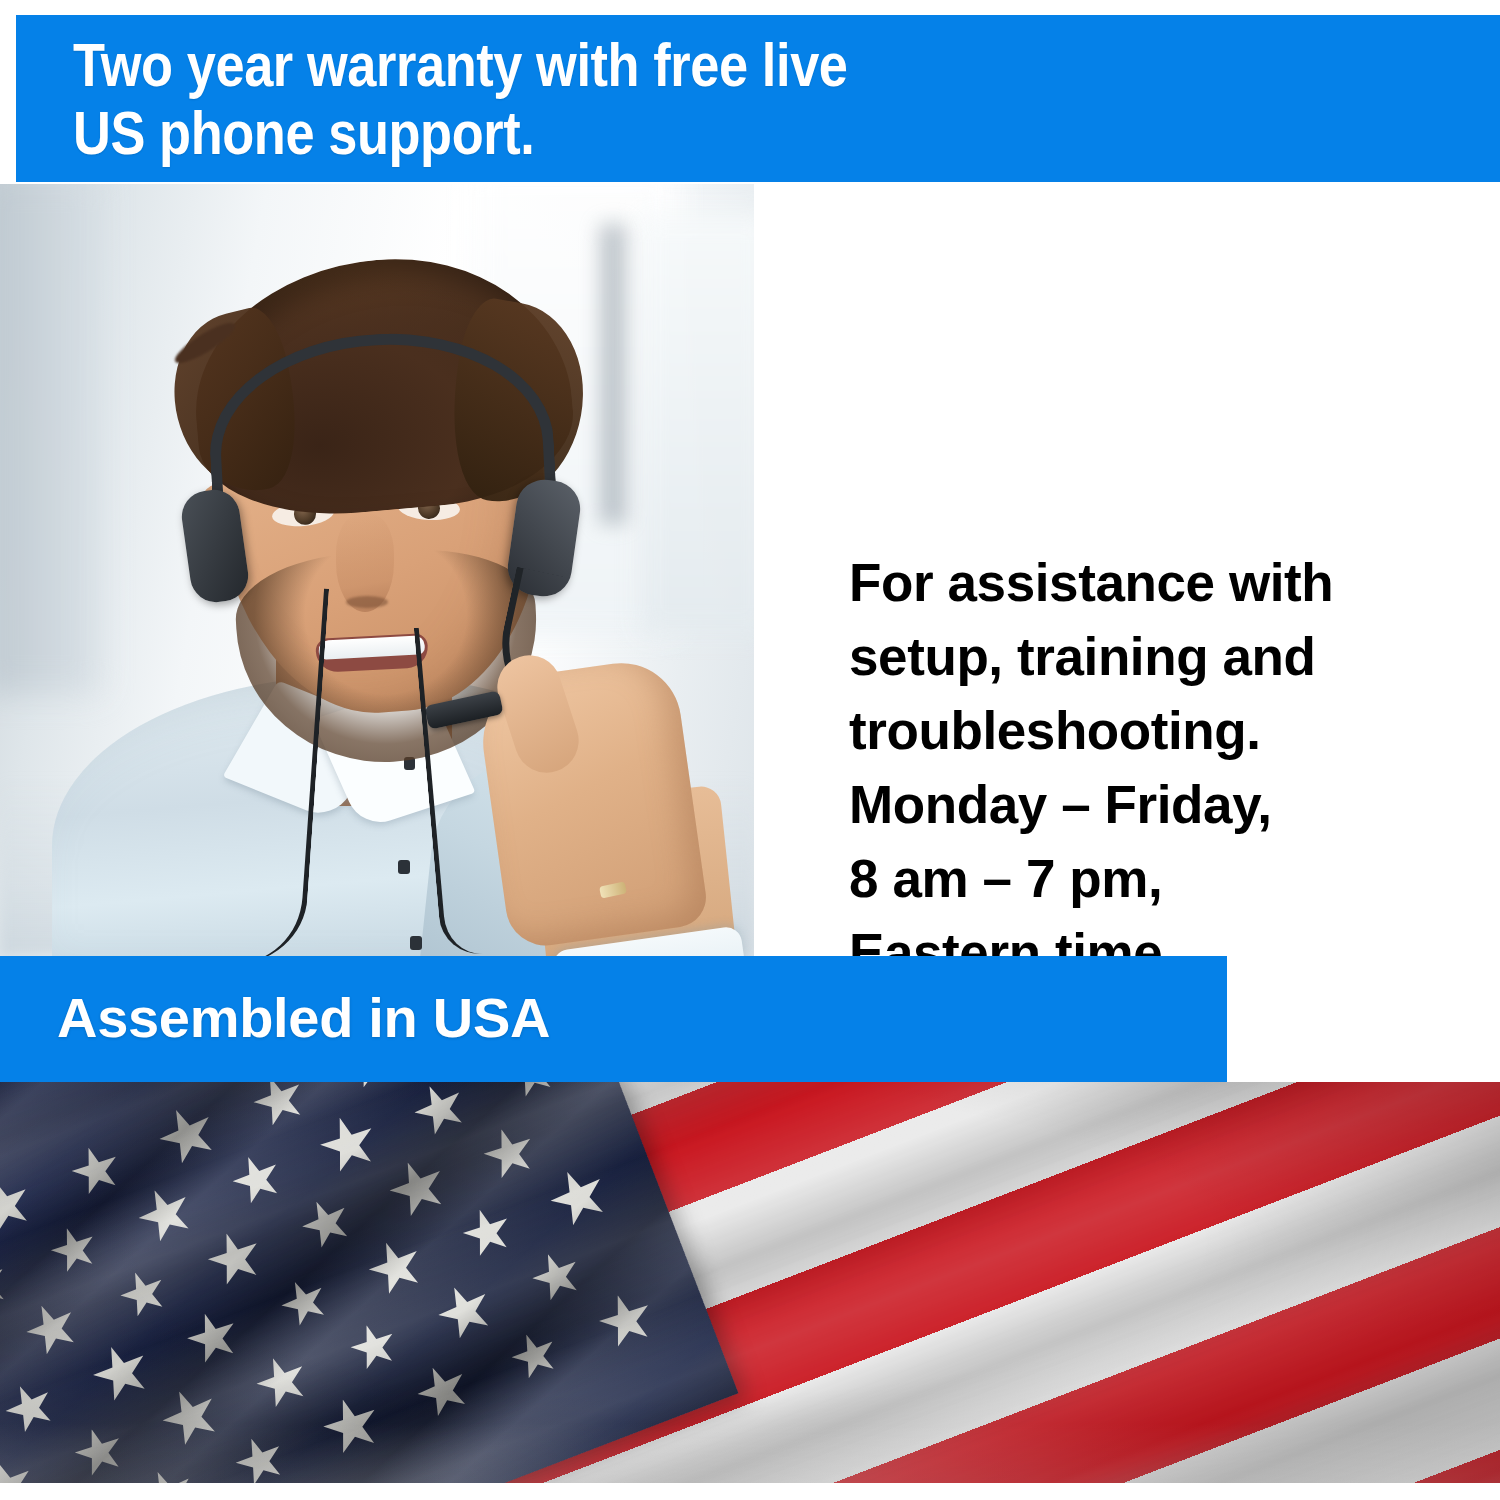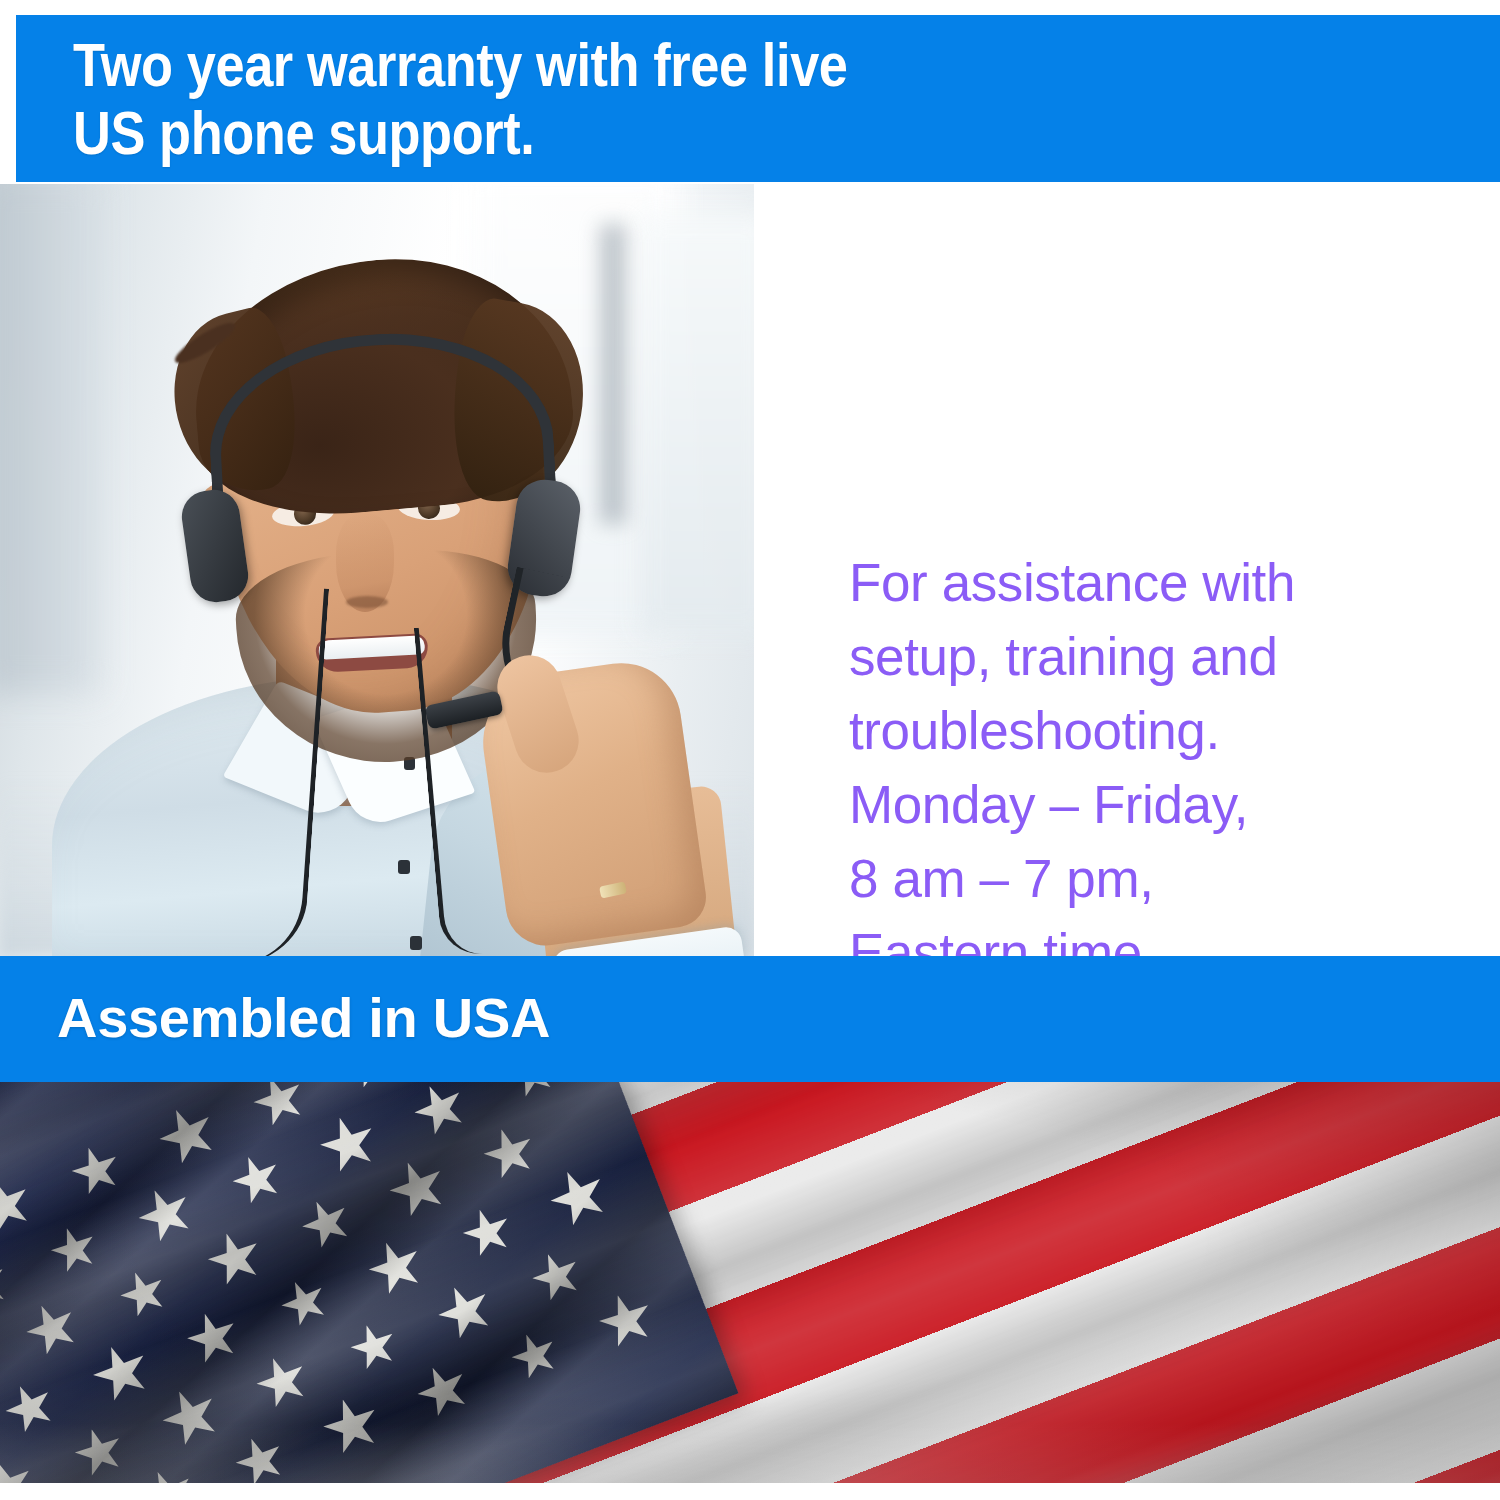--- a/index.html
+++ b/index.html
@@ -265,29 +265,29 @@
   }
 
   
   .copy{
     position:absolute; left:849px; top:362px; width:580px;
   }
   .copy p{
     font-family:"Liberation Sans", sans-serif;
     font-size:53px;
     line-height:74px;
-    color:#8b5cf6;
-    font-weight:400;
+    color:#000000;
+    font-weight:700;
     letter-spacing:-0.4px;
     white-space:pre-line;
   }
 
   
   .banner-usa{
-    position:absolute; left:0; top:956px; width:1500px; height:126px;
+    position:absolute; left:0; top:956px; width:1227px; height:126px;
     background:#0581e8;
     text-align:right;
   }
   .banner-usa .usa-label{
     position:absolute; left:57px; top:32px;
     font-family:"Liberation Sans", sans-serif;
     font-weight:700;
     font-size:56px;
     line-height:60px;
     letter-spacing:-0.3px;

